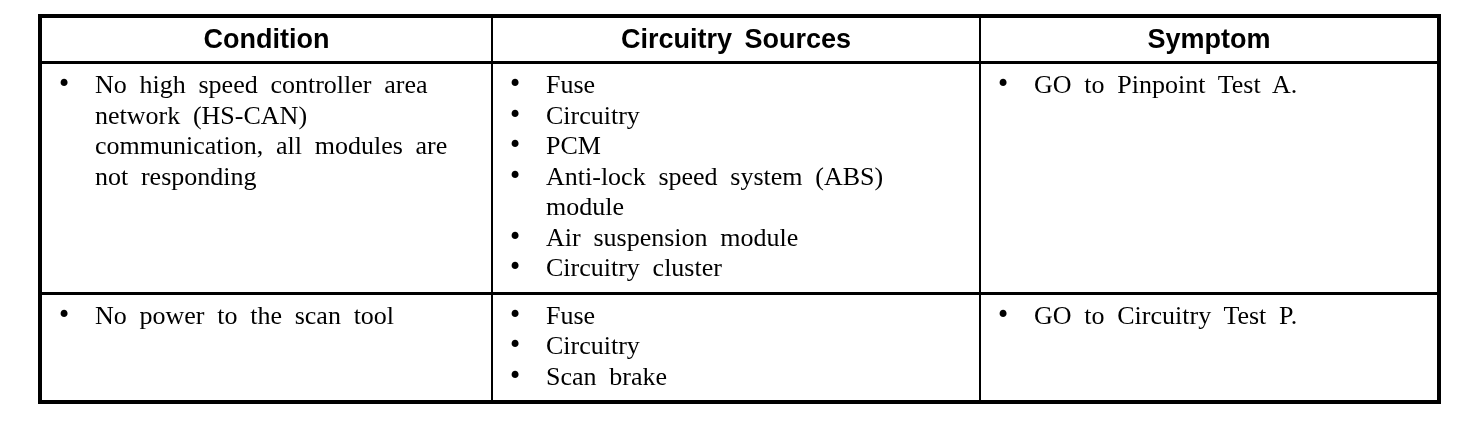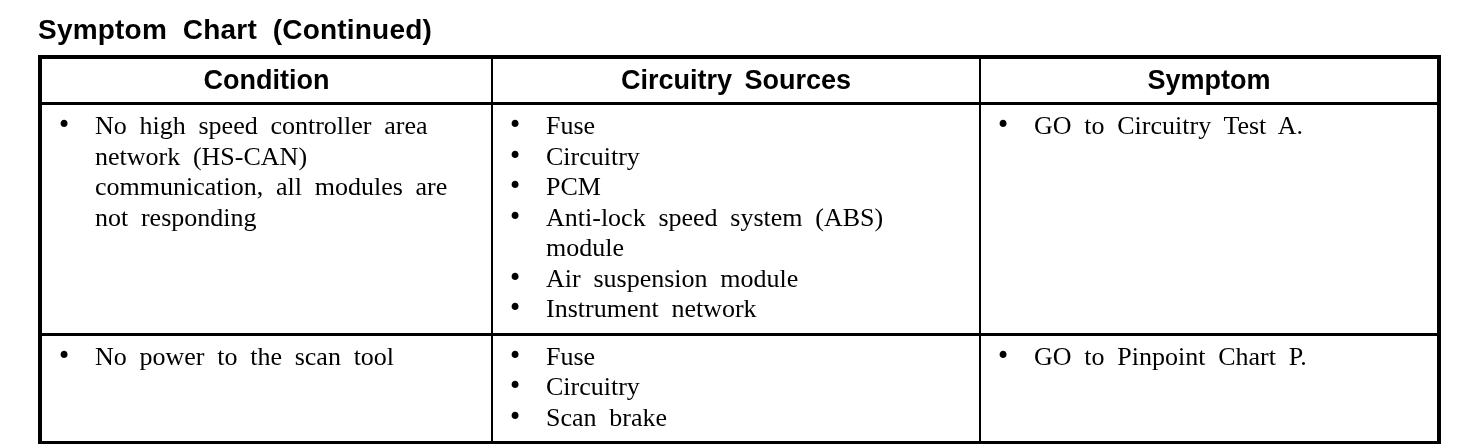--- a/index.html
+++ b/index.html
@@ -73,21 +73,20 @@
     top: -1px;
     font-family: "DejaVu Sans", sans-serif;
     font-size: 24px;
   }
 </style>
 </head>
 <body>
 
 <div class="page">
 
-  <h1 class="doc-title">Symptom Chart (Continued)</h1>
 
   <table class="symptom-table">
     <colgroup>
       <col style="width:452px">
       <col style="width:488px">
       <col style="width:459px">
     </colgroup>
     <thead>
       <tr>
         <th>Condition</th>
@@ -102,44 +101,44 @@
             <li><span class="bullet">•</span><span>No high speed controller area network (HS-CAN) communication, all modules are not responding</span></li>
           </ul>
         </td>
         <td>
           <ul class="bullet-list">
             <li><span class="bullet">•</span><span>Fuse</span></li>
             <li><span class="bullet">•</span><span>Circuitry</span></li>
             <li><span class="bullet">•</span><span>PCM</span></li>
             <li><span class="bullet">•</span><span>Anti-lock speed system (ABS) module</span></li>
             <li><span class="bullet">•</span><span>Air suspension module</span></li>
-            <li><span class="bullet">•</span><span>Instrument network</span></li>
+            <li><span class="bullet">•</span><span>Circuitry cluster</span></li>
           </ul>
         </td>
         <td>
           <ul class="bullet-list">
-            <li><span class="bullet">•</span><span>GO to Circuitry Test A.</span></li>
+            <li><span class="bullet">•</span><span>GO to Pinpoint Test A.</span></li>
           </ul>
         </td>
       </tr>
       <tr>
         <td>
           <ul class="bullet-list">
             <li><span class="bullet">•</span><span>No power to the scan tool</span></li>
           </ul>
         </td>
         <td>
           <ul class="bullet-list">
             <li><span class="bullet">•</span><span>Fuse</span></li>
             <li><span class="bullet">•</span><span>Circuitry</span></li>
             <li><span class="bullet">•</span><span>Scan brake</span></li>
           </ul>
         </td>
         <td>
           <ul class="bullet-list">
-            <li><span class="bullet">•</span><span>GO to Pinpoint Chart P.</span></li>
+            <li><span class="bullet">•</span><span>GO to Circuitry Test P.</span></li>
           </ul>
         </td>
       </tr>
     </tbody>
   </table>
 
 </div>
 
 </body></html>

